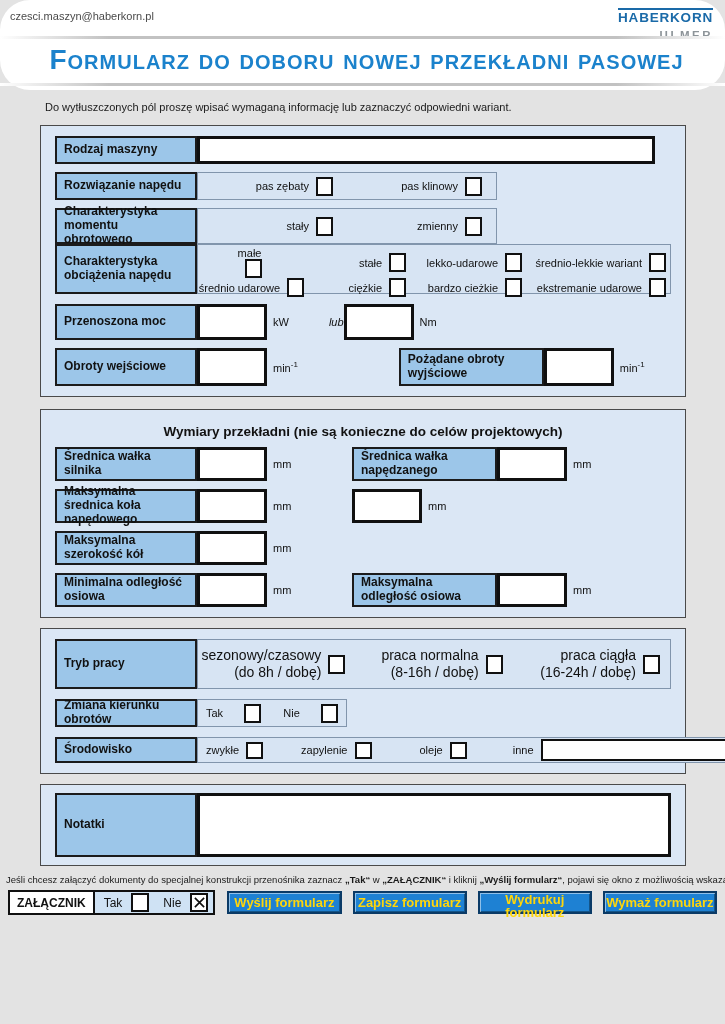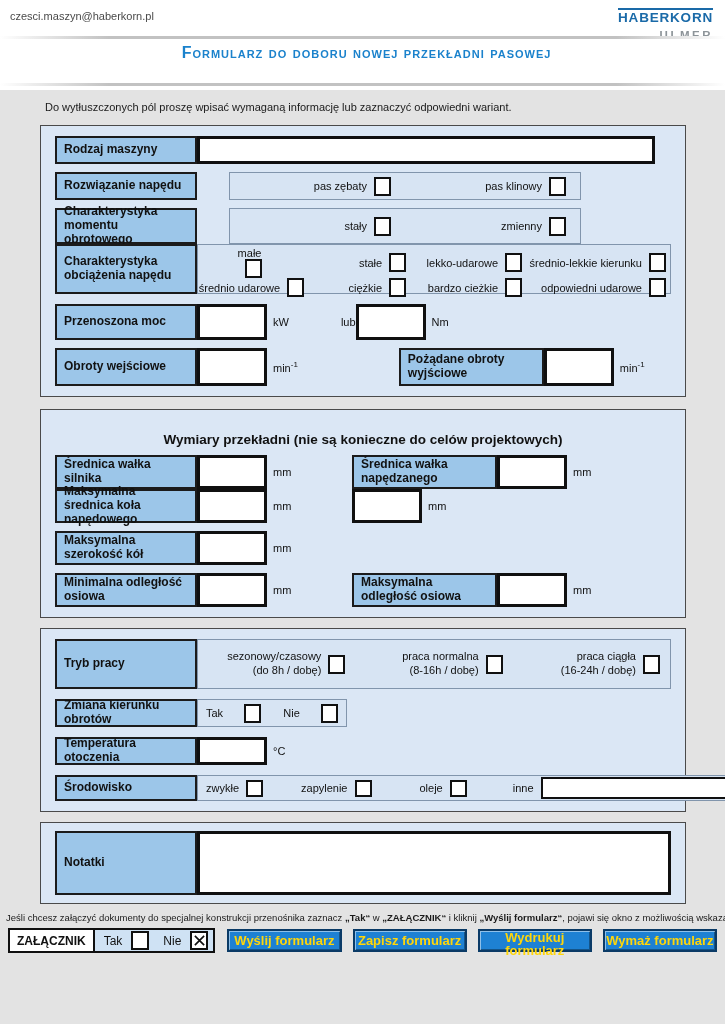--- a/index.html
+++ b/index.html
@@ -1,30 +1,30 @@
 <!DOCTYPE html>
 <html><head>
 <meta charset="utf-8">
 <style>
   * { margin:0; padding:0; box-sizing:border-box; }
   html,body { background:#cfcfcf; }
   body { font-family:"Liberation Sans", sans-serif; color:#111; }
   .page { width:725px; height:1024px; background:#e3e3e3; margin:0 auto; position:relative; overflow:hidden; }
 
   
-  .hdr { background:#ffffff; height:90px; position:relative; }
+  .hdr { background:#ffffff; height:90px; position:relative;border-radius:30px; }
   .email { position:absolute; left:10px; top:10px; font-size:11px; color:#4a4a4a; }
   .logo { position:absolute; right:12px; top:8px; text-align:right; line-height:1.05; }
   .logo-top { display:inline-block; color:#1a6aa8; font-weight:bold; font-size:13.5px; letter-spacing:.8px; border-top:2px solid #1a6aa8; padding-top:1px; }
   .logo-bottom { color:#8d9499; font-weight:bold; font-size:11.5px; letter-spacing:2.5px; }
   .hdiv { position:absolute; left:0; right:0; height:3px;
           background:linear-gradient(to right, #ffffff, #c2c2c2 15%, #c2c2c2 85%, #ffffff); }
   .hdiv1 { top:36px; } .hdiv2 { top:83px; }
   .title { position:absolute; top:44px; left:8px; right:0; text-align:center;
-           color:#1b82cc; font-weight:bold; font-size:16px; letter-spacing:1px;
+           color:#1b82cc; font-weight:bold; font-size:28px; letter-spacing:1px;
            font-variant:small-caps; }
 
   
   .intro { margin:11px 0 0 45px; font-size:11px; color:#1a1a1a; }
   .lbl { background:#9cc6e9; border:2px solid #1b1b1b; font-weight:bold; font-size:12px;
          display:flex; align-items:center; padding:1px 7px; line-height:1.15; }
   .inp { background:#fff; border:3px solid #101010; font:13px "Liberation Sans", sans-serif; padding:0 4px; }
   textarea.inp { resize:none; }
   .optbox { background:#d7e4f3; border:1px solid #8195ac; display:flex; align-items:center; }
   .cb { width:17px; height:19px; background:#fff; border:2.5px solid #101010; flex:none;
@@ -47,30 +47,30 @@
   .c-inp2.short { width:100px; }
   .c-row .c-inp, .c-row .c-inp2 { margin-top:0; margin-bottom:-1px; }
 
   
   .panel { margin:0 0 0 40px; width:646px; background:#dbe7f5; border:1px solid #4a4a4a;
            padding:10px 14px; }
   .w142 { width:142px; flex:none; }
   .w145 { width:145px; flex:none; }
   .iw70 { width:70px; flex:none; }
   .big-inp { flex:1; margin-left:0; }
-  .cbox-300 { width:352px;margin-left:32px; }
+  .cbox-300 { width:300px; }
   .optcell { display:flex; align-items:center; justify-content:flex-end; }
   .sup { font-size:8px; }
   .sec-title { text-align:center; font-weight:bold; font-size:13.5px; padding:2px 0 4px; }
   .halfrow { display:flex; align-items:stretch; }
   .halfL { display:flex; width:297px; flex:none; align-items:stretch; }
   .halfR { display:flex; flex:1; align-items:stretch; }
 
   .two-line { display:flex; flex-direction:column; align-items:flex-end; margin-right:7px; }
-  .two-line span { font-size:11px; line-height:1.25; white-space:nowrap; }
+  .two-line span { font-size:14px; line-height:1.25; white-space:nowrap; }
 
   
   .note { margin:8px 4px 0 6px; font-size:9.5px; text-align:center; white-space:nowrap; color:#1a1a1a; }
   .note b { font-weight:bold; }
   .fbar { display:flex; align-items:center; margin:5px 8px 0 8px; height:25px; }
   .attach { display:flex; align-items:stretch; border:2px solid #101010; background:#cfe2f4; height:25px; }
   .attach-lbl { background:#fff; font-weight:bold; font-size:12px; display:flex; align-items:center;
                 padding:0 7px; border-right:2px solid #101010; }
   .attach-opt { font-size:12px; display:flex; align-items:center; padding:0 9px; }
   .attach .cb { width:18px; height:19px; margin-right:5px; align-self:center; }
@@ -143,78 +143,78 @@
           </div>
         <div class="optcell" style="width:22%;">
             <span class="otext">stałe</span>
             <span class="cb"></span>
           </div>
         <div class="optcell" style="width:25%;">
             <span class="otext">lekko-udarowe</span>
             <span class="cb"></span>
           </div>
         <div class="optcell" style="width:31%;">
-            <span class="otext">średnio-lekkie kierunku</span>
+            <span class="otext">średnio-lekkie wariant</span>
             <span class="cb"></span>
           </div>
         <div class="optcell" style="width:22%;">
             <span class="otext">średnio udarowe</span>
             <span class="cb"></span>
           </div>
         <div class="optcell" style="width:22%;">
             <span class="otext">ciężkie</span>
             <span class="cb"></span>
           </div>
         <div class="optcell" style="width:25%;">
             <span class="otext">bardzo cieżkie</span>
             <span class="cb"></span>
           </div>
         <div class="optcell" style="width:31%;">
-            <span class="otext">odpowiedni udarowe</span>
+            <span class="otext">ekstremanie udarowe</span>
             <span class="cb"></span>
           </div>
       </div>
     </div>
 
     <div class="frow" style="height:36px; margin-top:10px;">
       <div class="lbl w142">Przenoszona moc</div>
       <input class="inp iw70" style="">
       <span class="unit" style="align-self:center;">kW</span>
-      <span class="unit" style="align-self:center; margin-left:52px; font-weight:normal;">lub</span>
+      <span class="unit" style="align-self:center; margin-left:40px; font-weight:normal;font-style:italic;">lub</span>
       <input class="inp iw70" style="">
       <span class="unit" style="align-self:center;">Nm</span>
     </div>
 
     <div class="frow" style="height:38px; margin-top:8px;">
       <div class="lbl w142">Obroty wejściowe</div>
       <input class="inp iw70" style="">
       <span class="unit" style="align-self:center;"><span>min</span><sup class="sup">-1</sup></span>
       <div class="lbl w145" style="margin-left:101px;">Pożądane obroty wyjściowe</div>
       <input class="inp iw70" style="">
       <span class="unit" style="align-self:center;"><span>min</span><sup class="sup">-1</sup></span>
     </div>
   </div>
 
-  <div class="panel" style="margin-top:12px; padding-top:20px;">
+  <div class="panel" style="margin-top:12px; padding-top:12px;">
     <div class="sec-title">Wymiary przekładni (nie są konieczne do celów projektowych)</div>
 
     <div class="halfrow" style="height:34px; margin-top:4px;">
       <div class="halfL">
         <div class="lbl w142">Średnica wałka silnika</div>
         <input class="inp iw70" style="">
         <span class="unit" style="align-self:center;">mm</span>
       </div>
       <div class="halfR">
         <div class="lbl w145">Średnica wałka napędzanego</div>
         <input class="inp iw70" style="">
         <span class="unit" style="align-self:center;">mm</span>
       </div>
     </div>
 
-    <div class="halfrow" style="height:34px; ">
+    <div class="halfrow" style="height:34px; margin-top:8px;">
       <div class="halfL">
         <div class="lbl w142">Maksymalna średnica koła napędowego</div>
         <input class="inp iw70" style="">
         <span class="unit" style="align-self:center;">mm</span>
       </div>
       <div class="halfR">
         <input class="inp iw70" style="">
         <span class="unit" style="align-self:center;">mm</span>
       </div>
     </div>
@@ -274,25 +274,20 @@
     <div class="frow" style="height:28px; margin-top:10px;">
       <div class="lbl w142">Zmiana kierunku obrotów</div>
       <div class="optbox" style="width:150px; padding:0 8px; justify-content:space-between;">
         <span class="otext">Tak</span>
         <span class="cb"></span>
         <span class="otext" style="margin-left:8px;">Nie</span>
         <span class="cb"></span>
       </div>
     </div>
 
-    <div class="frow" style="height:28px; margin-top:10px;">
-      <div class="lbl w142">Temperatura otoczenia</div>
-      <input class="inp iw70" style="">
-      <span class="unit" style="align-self:center;">°C</span>
-    </div>
 
     <div class="frow" style="height:26px; margin-top:10px;">
       <div class="lbl w142">Środowisko</div>
       <div class="optbox" style="flex:1; padding:0 6px;">
         <span class="otext" style="margin-left:2px;">zwykłe</span>
         <span class="cb" style="height:17px;"></span>
         <span class="otext" style="margin-left:38px;">zapylenie</span>
         <span class="cb" style="height:17px;"></span>
         <span class="otext" style="margin-left:48px;">oleje</span>
         <span class="cb" style="height:17px;"></span>

